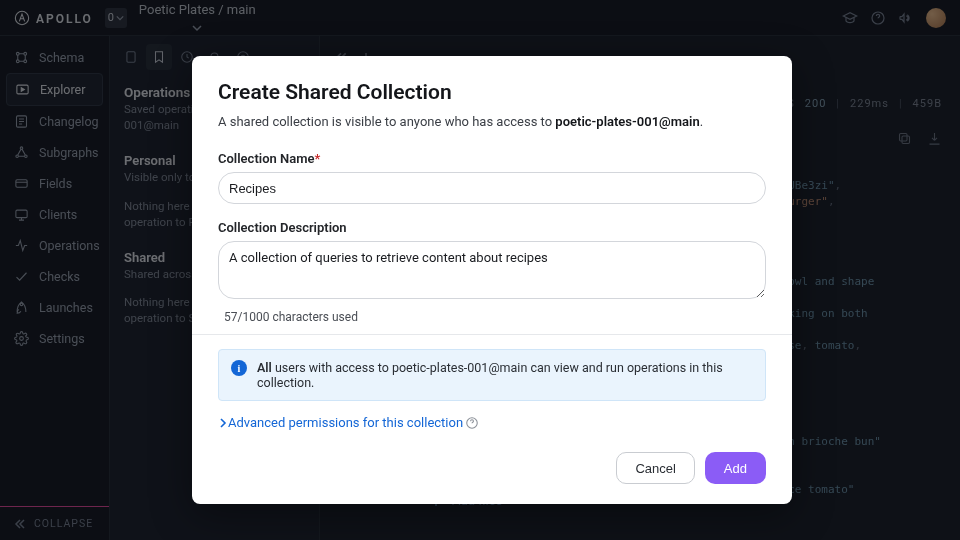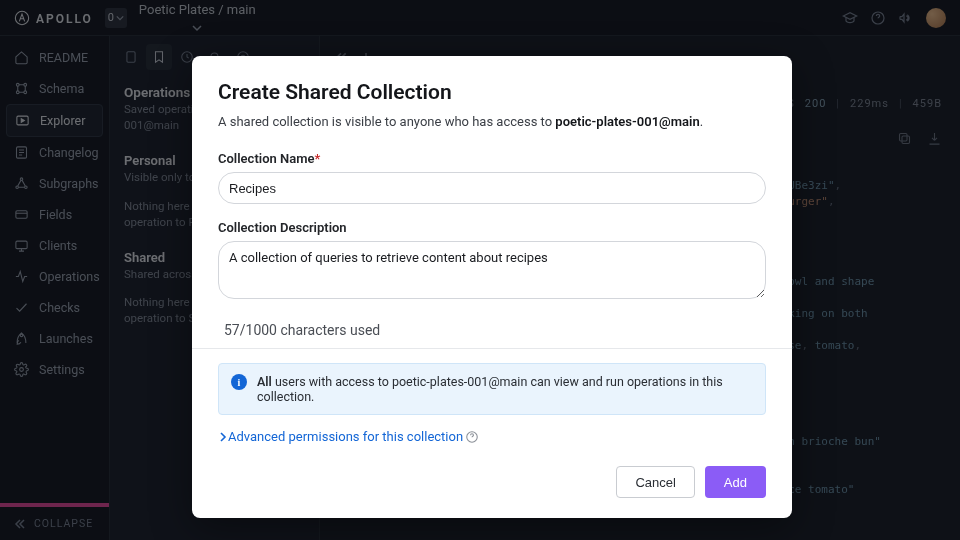--- a/index.html
+++ b/index.html
@@ -13,21 +13,21 @@
   .breadcrumb { color:#c3c7cc; font-size:13px; display:flex; align-items:center; gap:6px;flex-direction:column; }
   .topnav-right { margin-left:auto; display:flex; gap:12px; align-items:center; }
   .ticon { width:16px; height:16px; color:#7a8290; display:flex; align-items:center; justify-content:center; }
   .avatar { width:20px; height:20px; border-radius:50%; background:radial-gradient(circle at 30% 30%, #f4c28c, #b47a4a); }
 
   
   .sidebar { position:absolute; left:0; top:36px; bottom:0; width:110px; background:#12161c; border-right:1px solid #242a32; display:flex; flex-direction:column; padding-top:6px;}
   .sitem { display:flex; align-items:center; gap:10px; padding:8px 14px; color:#9ba2ad; font-size:12.5px; cursor:pointer; }
   .sitem.active { background:#1c2129; color:#e6e8ea; border-radius:4px; margin:0 6px; padding-left:8px; border:1px solid #2d343e;}
   .sicon { width:15px; height:15px; flex:0 0 15px; }
-  .collapse { margin-top:auto; border-top:4px solid #ec4899; padding:10px 14px; font-size:10.5px; letter-spacing:1px; color:#7a8290; display:flex; align-items:center; gap:8px;}
+  .collapse { margin-top:auto; border-top:1px solid #ec4899; padding:10px 14px; font-size:10.5px; letter-spacing:1px; color:#7a8290; display:flex; align-items:center; gap:8px;}
 
   
   .main { position:absolute; left:110px; top:36px; right:0; bottom:0; background:#171c23; }
   .rail { position:absolute; left:0; top:0; bottom:0; width:210px; background:#191e26; padding:14px; border-right:1px solid #242a32;}
   .rail h4 { font-size:13.5px; font-weight:600; color:#e6e8ea; }
   .rail .sub { font-size:11.5px; color:#848b96; margin-top:2px; line-height:1.35;}
   .rail .sect { margin-top:20px; }
   .rail .empty { font-size:11.5px; color:#848b96; margin-top:12px; line-height:1.4;}
   .railicons { position:absolute; top:8px; left:8px; display:flex; gap:2px; }
   .railicons .ri { width:26px; height:26px; display:flex; align-items:center; justify-content:center; color:#7a8290; border-radius:4px;}
@@ -56,31 +56,31 @@
   
   .modal { position:absolute; left:192px; top:56px; width:600px; background:#fff; border-radius:8px; color:#1a1c20; box-shadow:0 10px 40px rgba(0,0,0,0.4); padding:24px 26px 20px; }
   .modal h2 { font-size:21px; font-weight:600; margin-bottom:10px; color:#14161a;}
   .modal .desc { font-size:13px; color:#3a3e45; margin-bottom:22px;}
   .modal .desc b { font-weight:600; color:#14161a;}
   .formlabel { font-size:13px; font-weight:600; color:#232529; margin-bottom:6px; display:block;}
   .formlabel .req { color:#c62828; }
   .text-input { width:100%; height:32px; border:1px solid #d3d6db; border-radius:16px; padding:0 10px; font-size:13px; color:#1a1c20; background:#fff;}
   .text-area { width:100%; height:58px; border:1px solid #d3d6db; border-radius:16px; padding:8px 10px; font-size:13px; color:#1a1c20; resize:vertical; font-family:inherit; background:#fff;}
   .group { margin-bottom:16px; }
-  .charcount { font-size:14px; color:#4a4e55; margin-top:20px; padding-left:6px;}
+  .charcount { font-size:12px; color:#4a4e55; margin-top:8px; padding-left:6px;}
   .hr { border:none; border-top:1px solid #e6e8eb; margin:10px -26px 14px;}
   .info { background:#eaf4fd; border:1px solid #cfe5f8; border-radius:4px; padding:10px 12px; display:flex; gap:10px; font-size:12.5px; color:#2a2e34; align-items:flex-start;}
   .info .iicon { width:16px; height:16px; background:#1366d6; border-radius:50%; position:relative; flex:0 0 16px;}
   .info .iicon:after { content:"i"; position:absolute; inset:0; display:flex; align-items:center; justify-content:center; color:#fff; font-weight:700; font-size:10px; font-family:Georgia,serif;}
   .info b { font-weight:600; }
   .adv { display:flex; align-items:center; margin-top:14px; color:#1366d6; font-size:13px; cursor:pointer;}
   .adv .chev { width:10px; height:10px; }
   .adv .help { width:14px; height:14px; color:#8a8f97; margin-left:2px;}
   .modal-actions { display:flex; justify-content:flex-end; gap:10px; margin-top:22px;}
-  .btn { height:32px; padding:0 18px; border-radius:4px; font-size:13px; cursor:pointer; border:1px solid transparent; font-weight:500;}
+  .btn { height:32px; padding:0 18px; border-radius:10px; font-size:13px; cursor:pointer; border:1px solid transparent; font-weight:500;}
   .btn-secondary { background:#fff; border-color:#c9ccd1; color:#2a2e34;}
   .btn-primary { background:#8b5cf6; color:#fff;}
 
   svg { display:block; }
 </style>
 </head>
 <body>
 
 <div class="topnav">
   <div class="brand">
@@ -118,26 +118,20 @@
     <span class="ticon">
         <svg viewBox="0 0 24 24" width="16" height="16" fill="none" stroke="#7a8290" stroke-width="1.8">
           <path d="M3 11v2a1 1 0 001 1h2l3 4v-12l-3 4H4a1 1 0 00-1 1zM14 7a6 6 0 010 10M12 9a3 3 0 010 6"></path>
         </svg>
       </span>
     <span class="avatar"></span>
   </div>
 </div>
 
 <div class="sidebar">
-  <div class="sitem">
-      <svg class="sicon" viewBox="0 0 24 24" fill="none" stroke="#9ba2ad" stroke-width="1.7">
-        <path d="M3 11l9-8 9 8v9a2 2 0 01-2 2H5a2 2 0 01-2-2z"></path>
-      </svg>
-      <span>README</span>
-    </div>
   <div class="sitem">
       <svg class="sicon" viewBox="0 0 24 24" fill="none" stroke="#9ba2ad" stroke-width="1.7">
         <circle cx="6" cy="6" r="2.2"></circle>
         <circle cx="18" cy="6" r="2.2"></circle>
         <circle cx="6" cy="18" r="2.2"></circle>
         <circle cx="18" cy="18" r="2.2"></circle>
         <path d="M8 6h8M6 8v8M18 8v8M8 18h8"></path>
       </svg>
       <span>Schema</span>
     </div>

